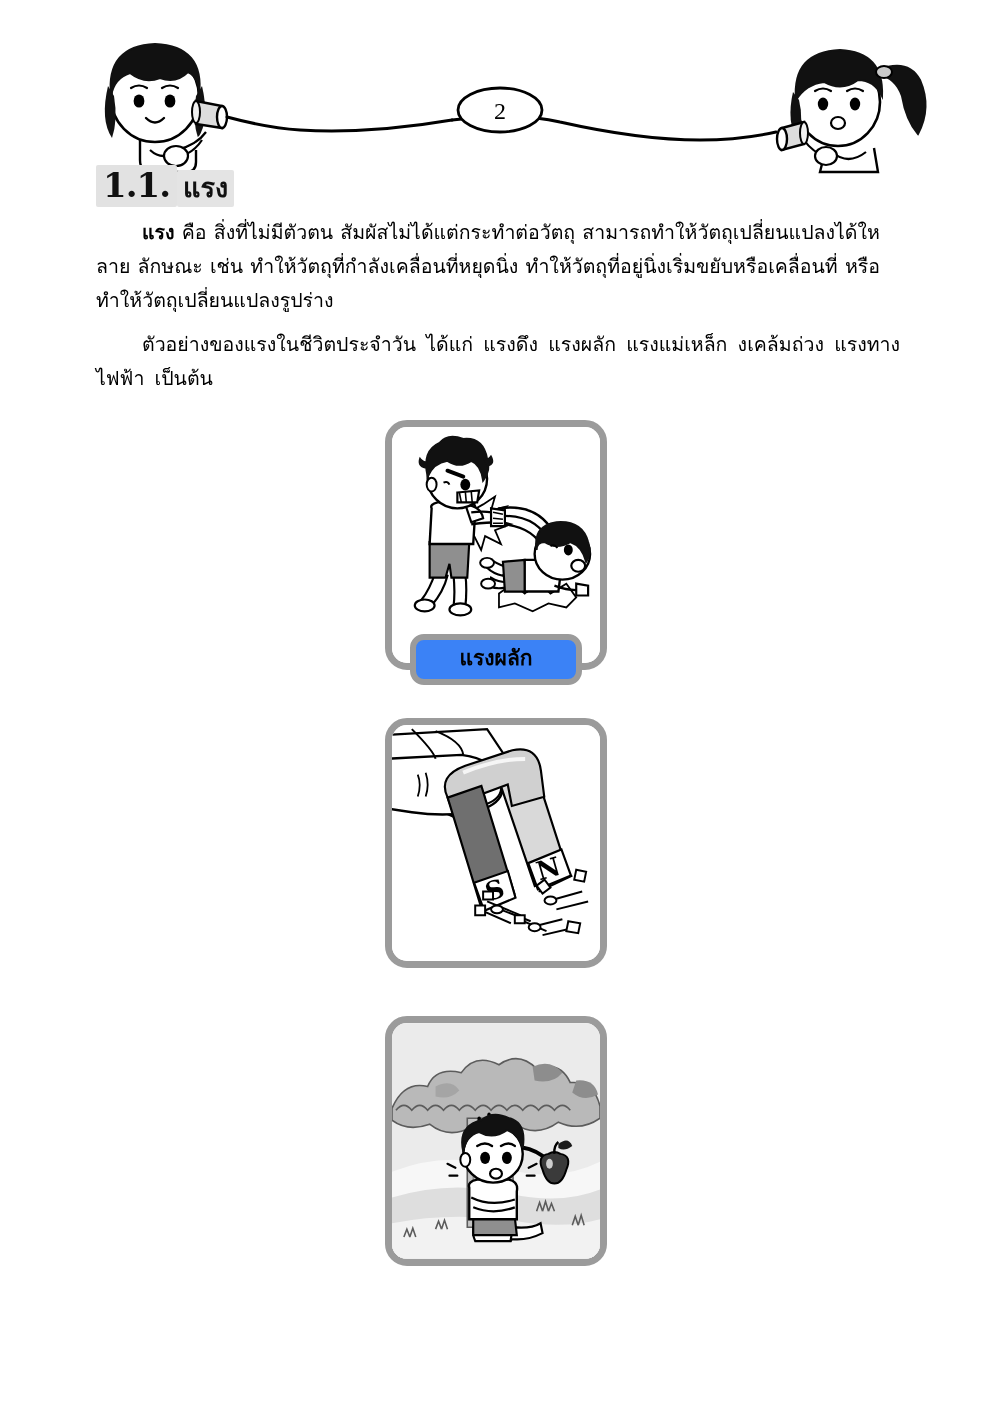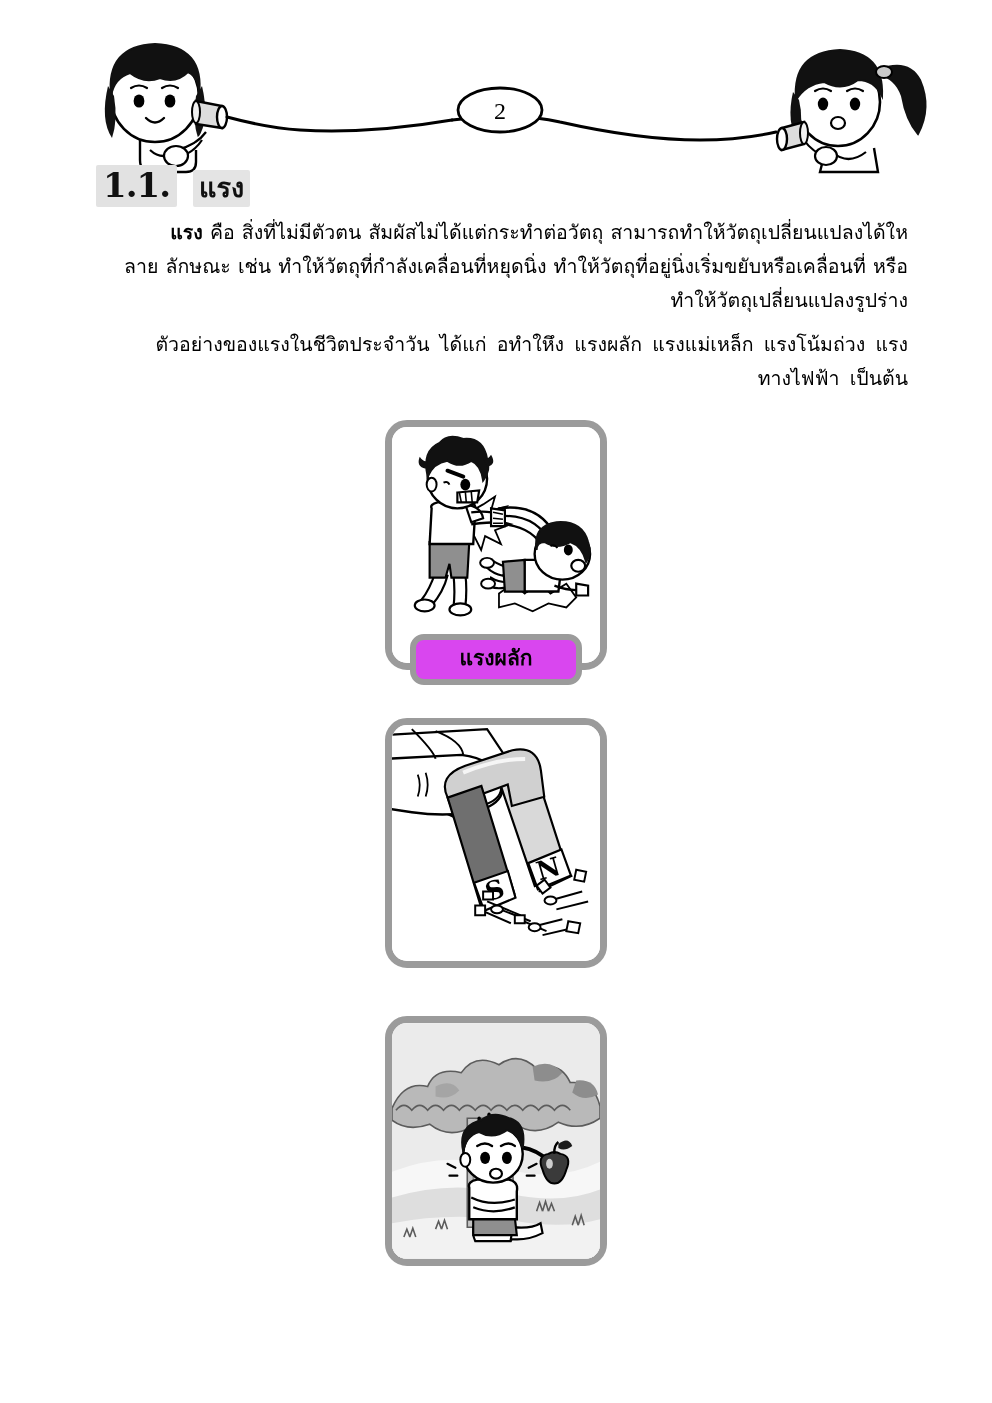--- a/index.html
+++ b/index.html
@@ -46,21 +46,21 @@
     fill: #000000;
   }
 
   
   .section-heading {
     position: absolute;
     left: 96px;
     top: 165px;
     display: flex;
     align-items: flex-end;
-    gap: 16px;
+    gap: 0;
     white-space: nowrap;
   }
   .heading-number {
     display: inline-block;
     background: #e2e2e2;
     color: #111111;
     font-family: "DejaVu Serif", "Liberation Serif", serif;
     font-weight: bold;
     font-size: 34px;
     line-height: 1.0;
@@ -87,21 +87,21 @@
     top: 216px;
     width: 812px;
   }
   .paragraph {
     margin: 0 0 6px 0;
     font-family: "DejaVu Sans", "Liberation Sans", sans-serif;
     font-size: 19.5px;
     line-height: 34px;
     color: #000000;
     text-indent: 46px;
-    text-align: right;
+    text-align: left;
     word-spacing: 1px;
   }
   .paragraph.second {
     margin-top: 10px;
     word-spacing: 4px;
   }
   .lead-term {
     font-weight: bold;
   }
 
@@ -140,21 +140,21 @@
     height: 100%;
   }
   .figure-caption {
     position: absolute;
     left: 50%;
     transform: translateX(-50%);
     bottom: -22px;
     min-width: 172px;
     box-sizing: border-box;
     padding: 5px 14px 8px 14px;
-    background: #d946ef;
+    background: #3b82f6;
     border: 6px solid #9b9b9b;
     border-radius: 14px;
     text-align: center;
     font-family: "DejaVu Sans", "Liberation Sans", sans-serif;
     font-weight: bold;
     font-size: 21px;
     line-height: 26px;
     color: #000000;
     white-space: nowrap;
     z-index: 3;
@@ -244,21 +244,21 @@
     </svg>
   </div>
 
   <div class="section-heading">
     <span class="heading-number">1.1.</span>
     <span class="heading-title">แรง</span>
   </div>
 
   <div class="body-copy">
     <p class="paragraph"><span class="lead-term">แรง</span><span> คือ สิ่งที่ไม่มีตัวตน สัมผัสไม่ได้แต่กระทำต่อวัตถุ สามารถทำให้วัตถุเปลี่ยนแปลงได้ใหลาย ลักษณะ เช่น ทำให้วัตถุที่กำลังเคลื่อนที่หยุดนิ่ง ทำให้วัตถุที่อยู่นิ่งเริ่มขยับหรือเคลื่อนที่ หรือทำให้วัตถุเปลี่ยนแปลงรูปร่าง</span></p>
-    <p class="paragraph second">ตัวอย่างของแรงในชีวิตประจำวัน ได้แก่ อทำใหึง แรงผลัก แรงแม่เหล็ก แรงโน้มถ่วง แรงทางไฟฟ้า เป็นต้น</p>
+    <p class="paragraph second">ตัวอย่างของแรงในชีวิตประจำวัน ได้แก่ แรงดึง แรงผลัก แรงแม่เหล็ก งเคล้มถ่วง แรงทางไฟฟ้า เป็นต้น</p>
   </div>
 
   <div class="figure-stack">
 
     <div class="figure-card">
       <div class="figure-art">
         <svg viewBox="0 0 210 238" xmlns="http://www.w3.org/2000/svg">
           <rect x="0" y="0" width="210" height="238" fill="#ffffff"></rect>
 
           <path d="M92 78 L104 70 L100 84 L116 80 L106 94 L120 98 L104 104 L110 118 L94 110 L90 124 L82 108 L70 114 L76 98 L62 92 L78 86 Z" fill="#ffffff" stroke="#000000" stroke-width="1.8"></path>

